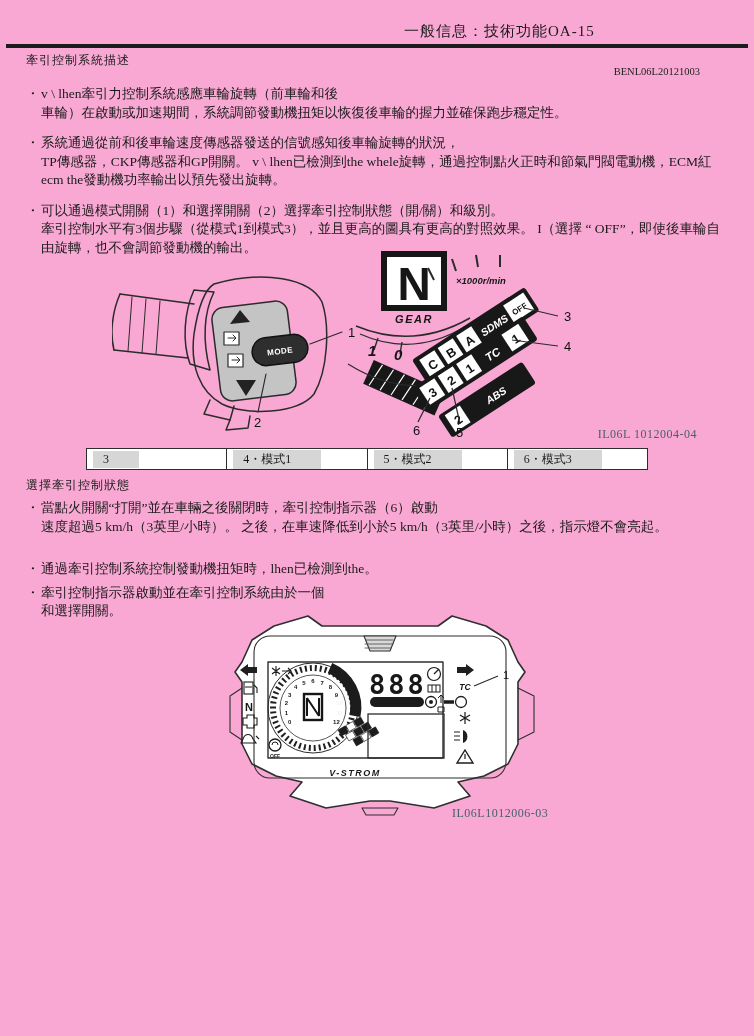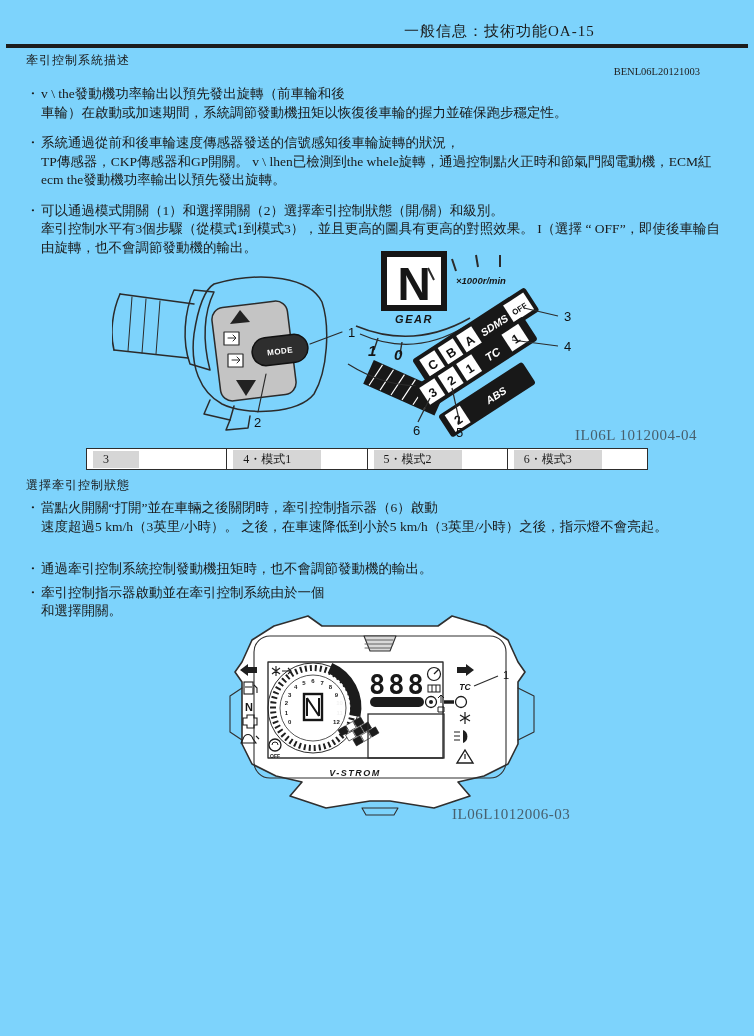--- a/index.html
+++ b/index.html
@@ -1,26 +1,26 @@
 <!DOCTYPE html>
 <html><head>
 <meta charset="utf-8">
 <style>
   html,body{margin:0;padding:0;background:#e9e9e9;}
   #page{
     position:relative;width:754px;height:1036px;margin:0 auto;
-    background:#7dd3fc;overflow:hidden;
+    background:#f9a8d4;overflow:hidden;
     font-family:"Liberation Serif","DejaVu Serif",serif;color:#1a1a1a;
   }
   .abs{position:absolute;}
   .hdr-title{font-size:15px;letter-spacing:1px;}
   .rule{background:#1c1c1c;height:4px;}
   .sec-title{font-size:12px;letter-spacing:1px;}
   .doc-code{font-size:10.5px;color:#222;}
-  .fig-code{font-size:15px;color:#47606e;letter-spacing:.5px;text-align:right;}
+  .fig-code{font-size:12px;color:#47606e;letter-spacing:.5px;text-align:right;}
   .bullets{font-size:13.5px;line-height:18.5px;}
   .bullet{display:flex;margin:0 0 12px 0;}
   .bullet .marker{width:15px;flex:0 0 15px;}
   .bullet .btext{flex:1;white-space:pre-line;}
   .bullets2 .bullet:nth-child(1){margin-bottom:24px;}
   .bullets2 .bullet:nth-child(2){margin-bottom:5px;}
   .legend{display:flex;border:1.5px solid #2d2d2d;height:20px;background:#fff;}
   .legend .cell{flex:1;border-right:1.4px solid #2d2d2d;display:flex;align-items:center;font-size:12px;}
   .legend .cell:last-child{border-right:none;text-align:center;}
   .legend .hl{background:#d6d6d6;padding:1px 30px 1px 10px;margin-left:6px;white-space:nowrap;}
@@ -34,21 +34,21 @@
 
   <div class="abs hdr-title" style="left:404px;top:22px;">一般信息：技術功能OA-15</div>
   <div class="abs rule" style="left:6px;top:44px;width:742px;"></div>
 
   <div class="abs sec-title" style="left:26px;top:52px;">牽引控制系統描述</div>
   <div class="abs doc-code" style="top:66px;right:54px;">BENL06L20121003</div>
 
   <div class="abs bullets" style="left:26px;top:85px;width:706px;">
     <div class="bullet">
       <span class="marker">・</span>
-      <span class="btext">v \ the發動機功率輸出以預先發出旋轉（前車輪和後
+      <span class="btext">v \ lhen牽引力控制系統感應車輪旋轉（前車輪和後
 車輪）在啟動或加速期間，系統調節發動機扭矩以恢復後車輪的握力並確保跑步穩定性。</span>
     </div>
     <div class="bullet">
       <span class="marker">・</span>
       <span class="btext">系統通過從前和後車輪速度傳感器發送的信號感知後車輪旋轉的狀況，
 TP傳感器，CKP傳感器和GP開關。 v \ lhen已檢測到the whele旋轉，通過控制點火正時和節氣門閥電動機，ECM紅ecm the發動機功率輸出以預先發出旋轉。</span>
     </div>
     <div class="bullet">
       <span class="marker">・</span>
       <span class="btext">可以通過模式開關（1）和選擇開關（2）選擇牽引控制狀態（開/關）和級別。
@@ -165,21 +165,21 @@
   <div class="abs sec-title" style="left:26px;top:477px;">選擇牽引控制狀態</div>
 
   <div class="abs bullets bullets2" style="left:26px;top:499px;width:706px;">
     <div class="bullet">
       <span class="marker">・</span>
       <span class="btext">當點火開關“打開”並在車輛之後關閉時，牽引控制指示器（6）啟動
 速度超過5 km/h（3英里/小時）。 之後，在車速降低到小於5 km/h（3英里/小時）之後，指示燈不會亮起。</span>
     </div>
     <div class="bullet">
       <span class="marker">・</span>
-      <span class="btext">通過牽引控制系統控制發動機扭矩時，也不會調節發動機的輸出。</span>
+      <span class="btext">通過牽引控制系統控制發動機扭矩時，lhen已檢測到the。</span>
     </div>
     <div class="bullet">
       <span class="marker">・</span>
       <span class="btext">牽引控制指示器啟動並在牽引控制系統由於一個
 和選擇開關。</span>
     </div>
   </div>
 
   <svg class="abs" style="left:212px;top:612px;" width="336" height="205" viewBox="0 0 336 205">
     <g stroke="#2f2f2f" fill="none" stroke-width="1.6" stroke-linejoin="round" stroke-linecap="round">

